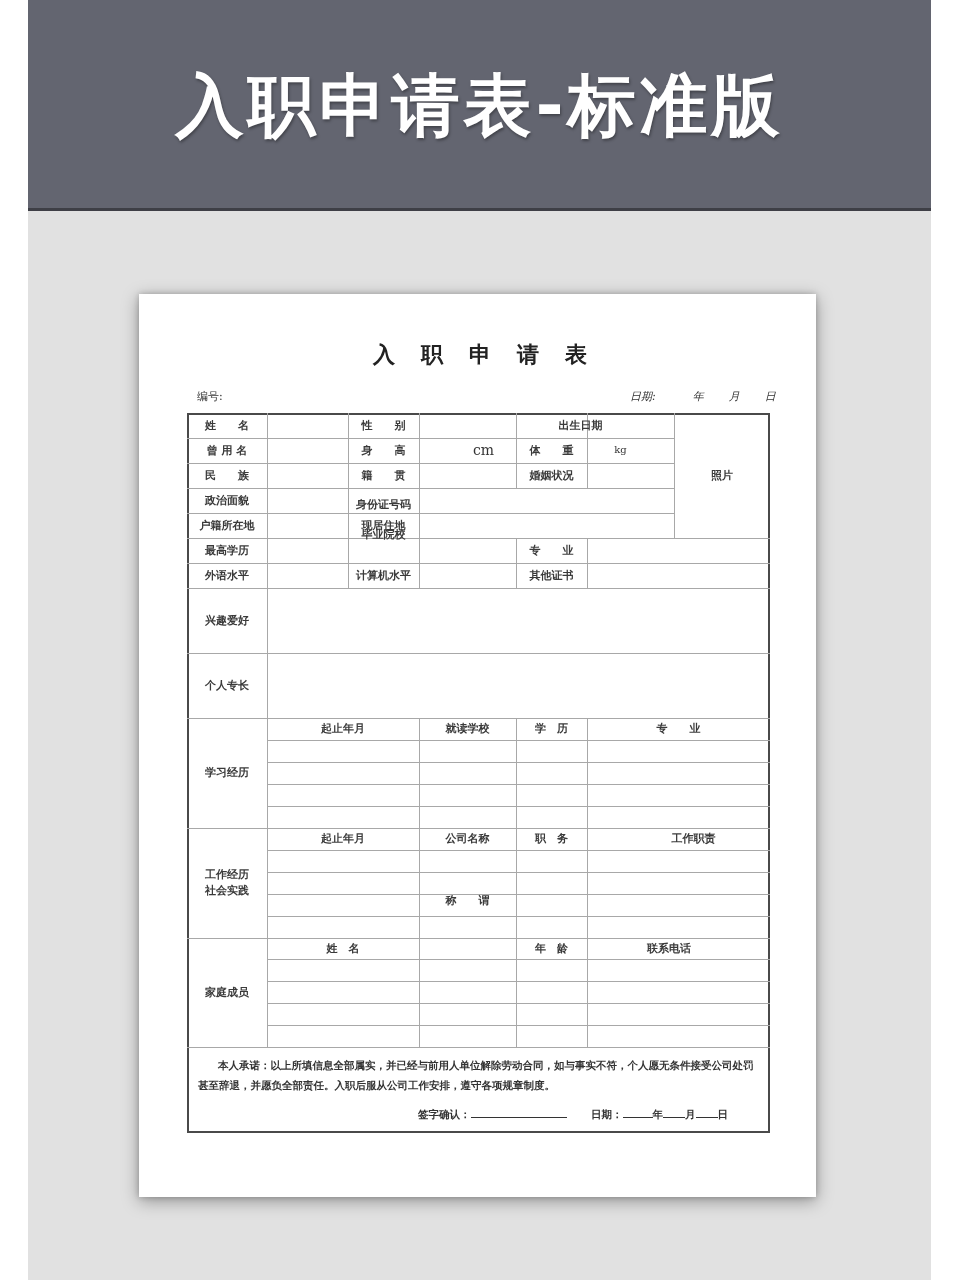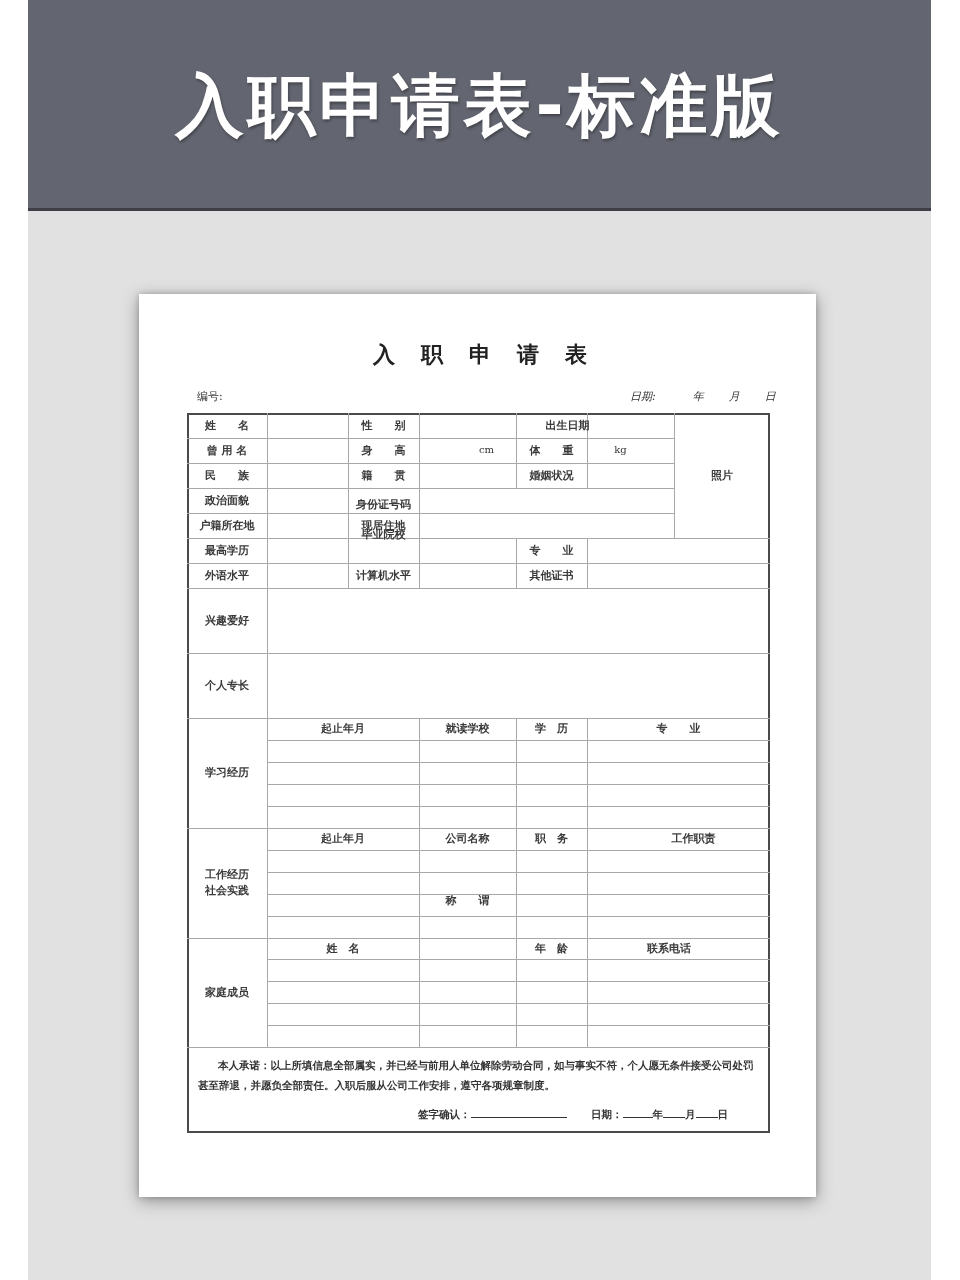--- a/index.html
+++ b/index.html
@@ -126,31 +126,31 @@
 <div class="vline" style="left:587px;top:538px;height:50px"></div>
 <div class="vline" style="left:674px;top:413px;height:125px"></div>
 <div class="vline" style="left:419px;top:718px;height:329px"></div>
 <div class="vline" style="left:516px;top:718px;height:329px"></div>
 <div class="vline" style="left:587px;top:718px;height:329px"></div>
 
 <div class="cell lbl" style="left:187px;top:413px;width:80px;height:25px">姓　　名</div>
 <div class="cell input-cell" style="left:267px;top:413px;width:81px;height:25px"></div>
 <div class="cell lbl" style="left:348px;top:413px;width:71px;height:25px">性　　别</div>
 <div class="cell input-cell" style="left:419px;top:413px;width:97px;height:25px"></div>
-<div class="cell lbl" style="left:532px;top:413px;width:71px;height:25px">出生日期</div>
+<div class="cell lbl" style="left:545px;top:413px;width:71px;height:25px">出生日期</div>
 <div class="cell input-cell" style="left:587px;top:413px;width:87px;height:25px"></div>
 <div class="cell lbl" style="left:674px;top:413px;width:96px;height:125px">
   <span>照片</span>
 </div>
 
 <div class="cell lbl" style="left:187px;top:438px;width:80px;height:25px">曾 用 名</div>
 <div class="cell input-cell" style="left:267px;top:438px;width:81px;height:25px"></div>
 <div class="cell lbl" style="left:348px;top:438px;width:71px;height:25px">身　　高</div>
 <div class="cell input-cell" style="left:419px;top:438px;width:97px;height:25px;justify-content:flex-end;padding-right:22px">
-  <span style="font-size:10px">cm</span>
+  <span style="font-size:14px">cm</span>
 </div>
 <div class="cell lbl" style="left:516px;top:438px;width:71px;height:25px">体　　重</div>
 <div class="cell input-cell" style="left:587px;top:438px;width:87px;height:25px;padding-right:20px">
   <span style="font-size:10px">kg</span>
 </div>
 
 <div class="cell lbl" style="left:187px;top:463px;width:80px;height:25px">民　　族</div>
 <div class="cell input-cell" style="left:267px;top:463px;width:81px;height:25px"></div>
 <div class="cell lbl" style="left:348px;top:463px;width:71px;height:25px">籍　　贯</div>
 <div class="cell input-cell" style="left:419px;top:463px;width:97px;height:25px"></div>

